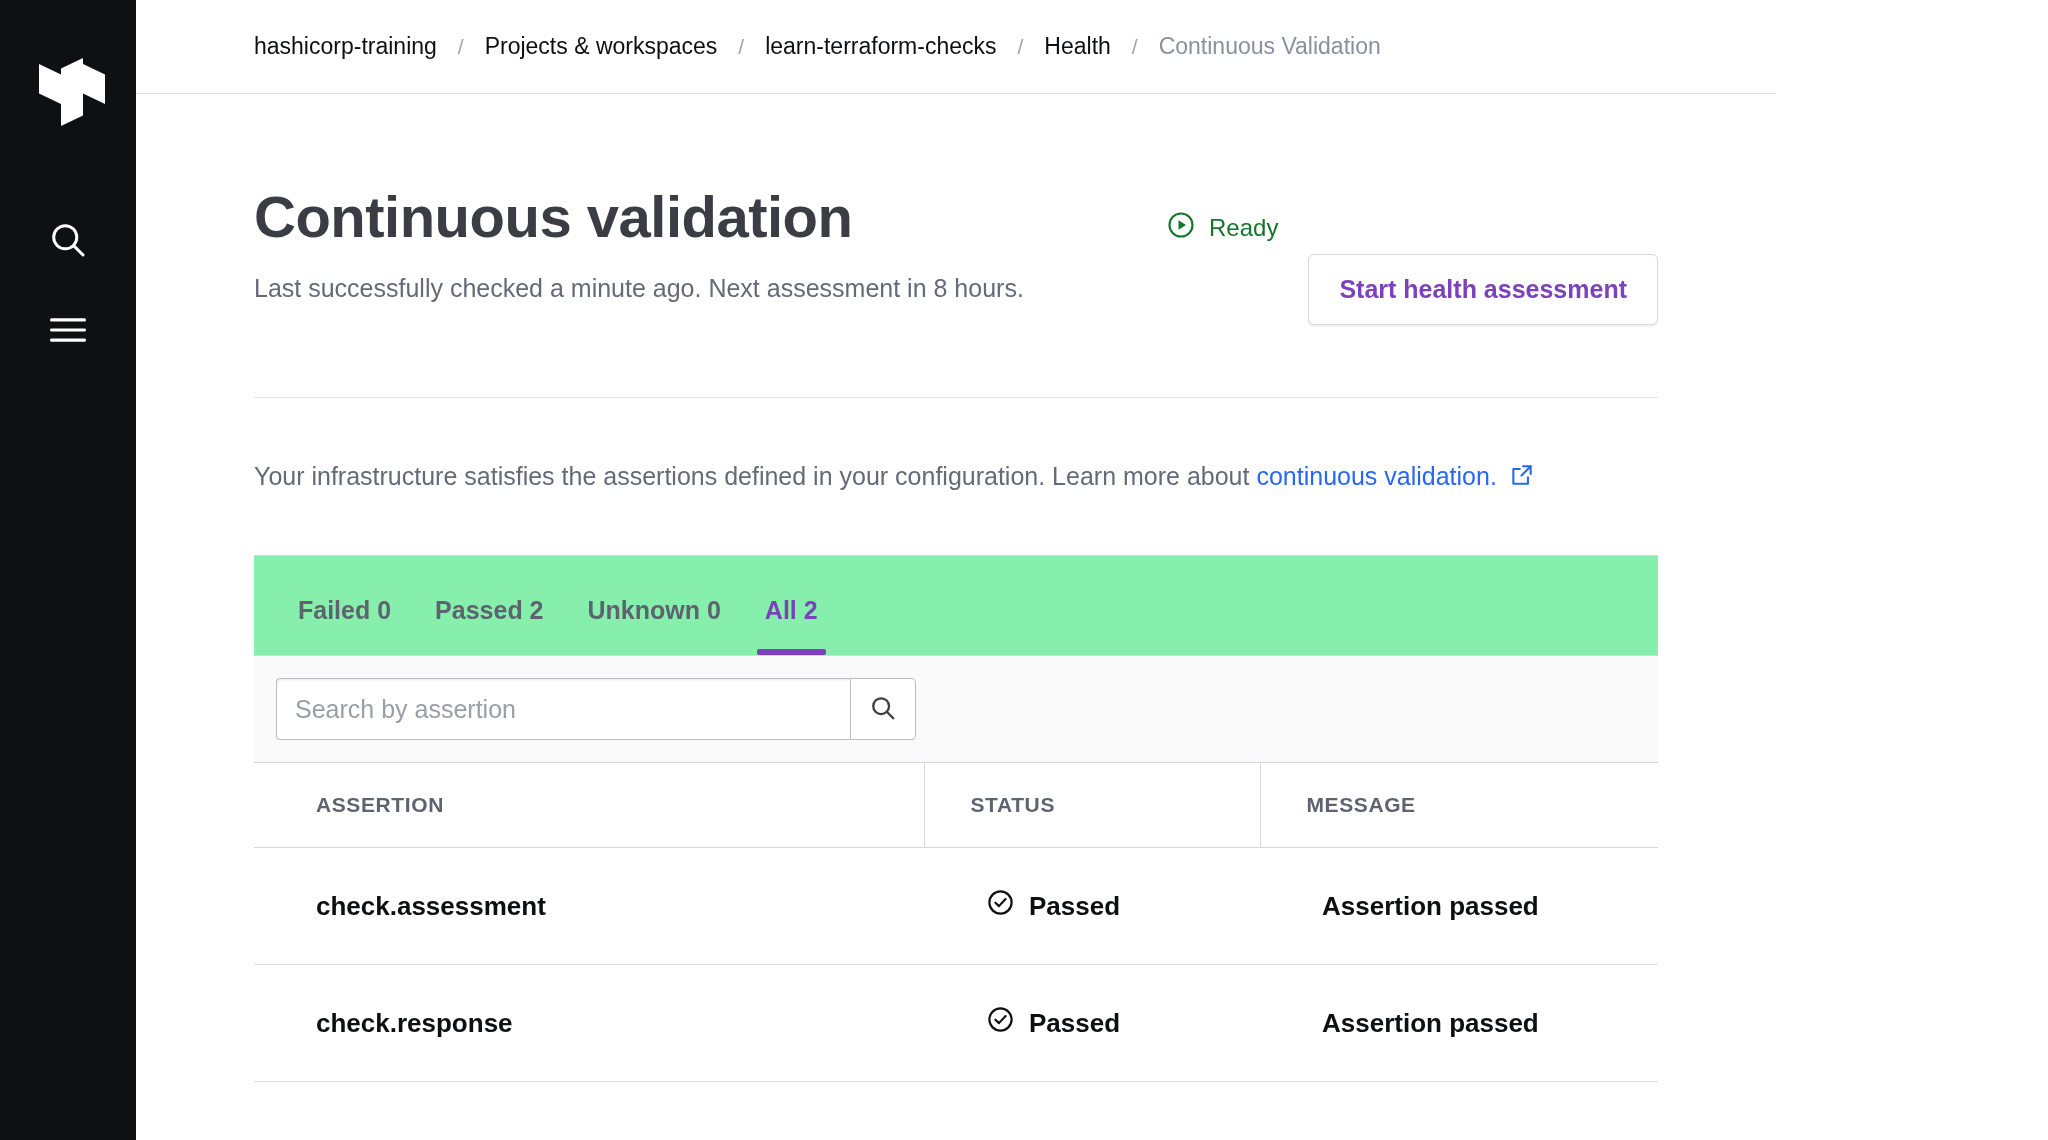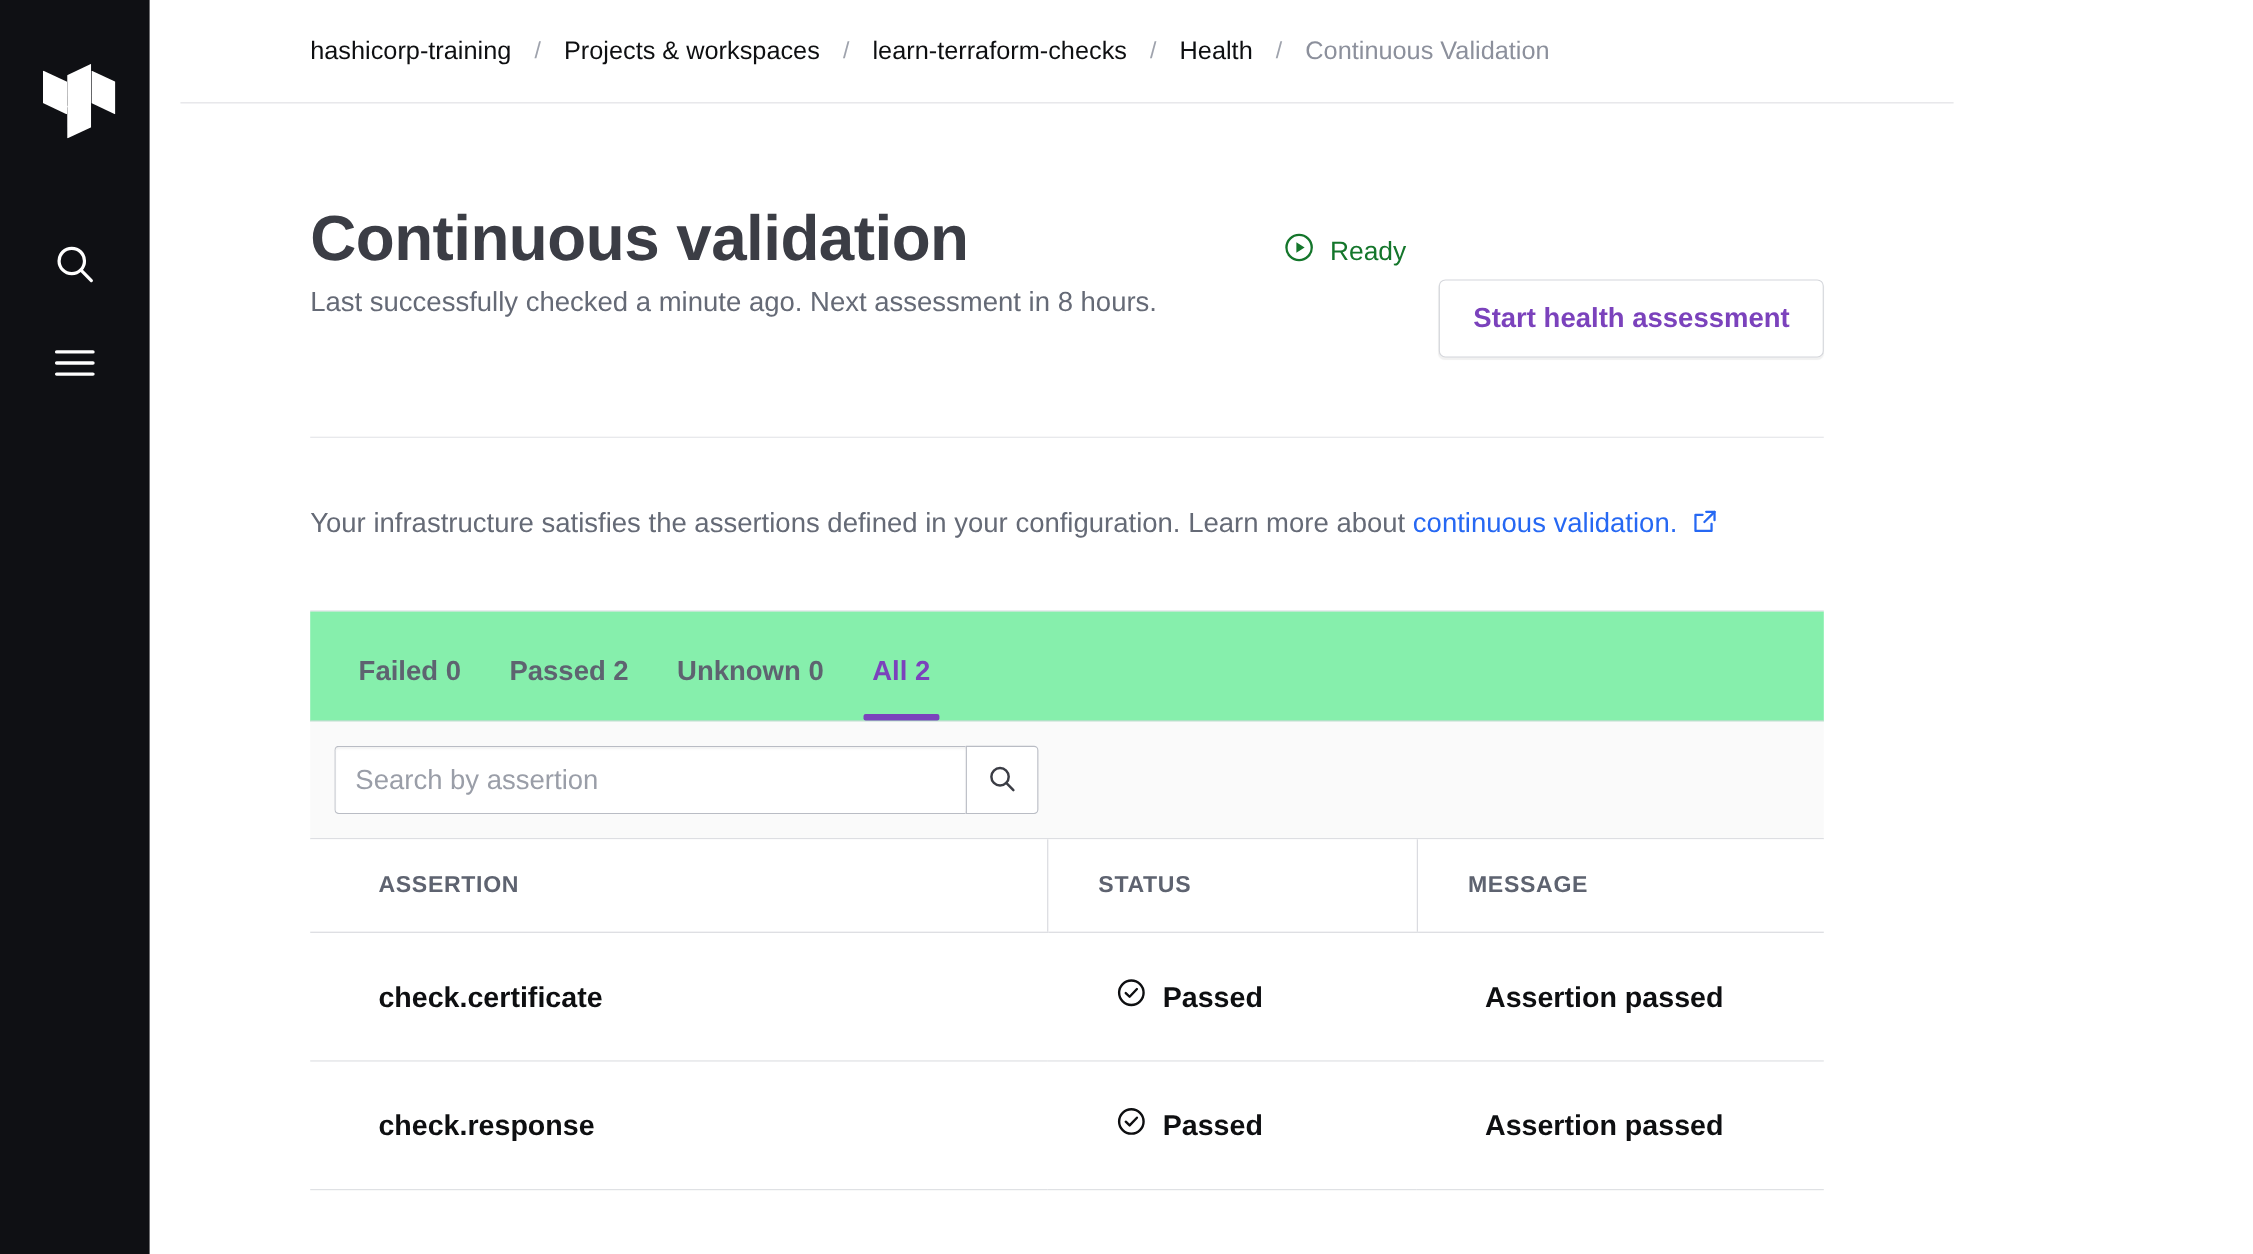--- a/index.html
+++ b/index.html
@@ -9,21 +9,20 @@
     height: 1140px;
     background: #ffffff;
     font-family: "Liberation Sans", sans-serif;
     overflow: hidden;
   }
 
   .app {
     display: flex;
     width: 1776px;
     height: 1140px;
-    gap: 28px;
   }
 
   
   .sidebar {
     width: 136px;
     flex: 0 0 136px;
     background: #0f1014;
     display: flex;
     flex-direction: column;
     align-items: center;
@@ -130,21 +129,21 @@
   .head-left { min-width: 0; }
   .page-title {
     font-size: 58px;
     line-height: 1.08;
     font-weight: 700;
     color: #3b3d45;
     letter-spacing: -0.5px;
     white-space: nowrap;
   }
   .page-sub {
-    margin-top: 9px;
+    margin-top: 22px;
     font-size: 25px;
     line-height: 1.42;
     color: #656a76;
     max-width: 830px;
   }
   .head-right {
     display: flex;
     align-items: flex-start;
     gap: 30px;
     padding-top: 24px;
@@ -428,21 +427,21 @@
           </colgroup>
           <thead>
             <tr>
               <th class="col-assertion">ASSERTION</th>
               <th class="col-status">STATUS</th>
               <th class="col-message">MESSAGE</th>
             </tr>
           </thead>
           <tbody>
             <tr>
-              <td class="cell-assert">check.certificate</td>
+              <td class="cell-assert">check.assessment</td>
               <td class="cell-status">
                 <span class="status-wrap">
                   <span>
                     <svg width="29" height="29" viewBox="0 0 24 24" fill="none" stroke="#0e0f11" stroke-width="1.8" stroke-linecap="round" stroke-linejoin="round">
                       <circle cx="12" cy="12" r="9.2"></circle>
                       <path d="M7.8 12.2 L10.7 15 L16.2 9.2"></path>
                     </svg>
                   </span>
                   <span>Passed</span>
                 </span>

